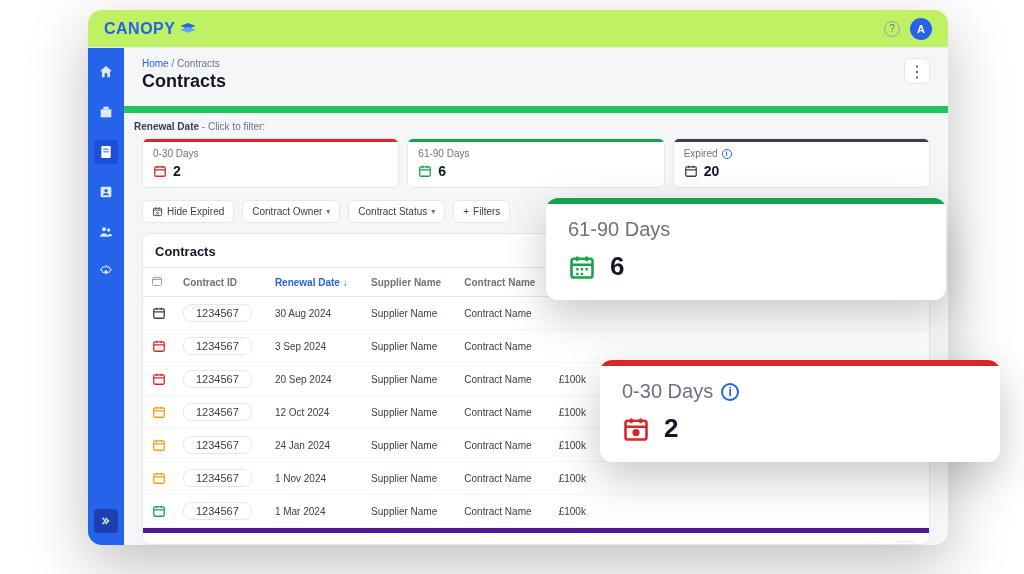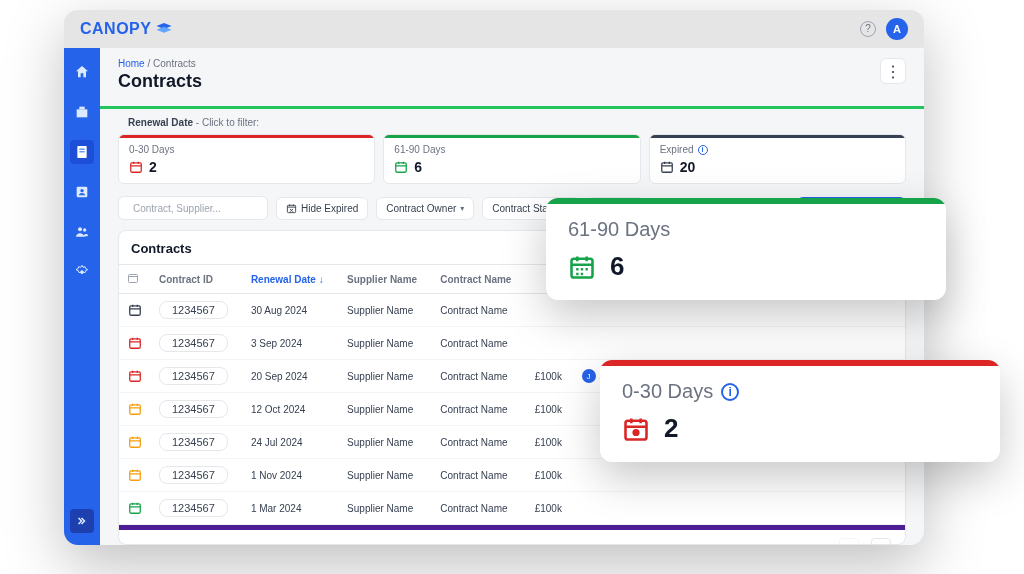--- a/index.html
+++ b/index.html
@@ -1,37 +1,37 @@
 <!DOCTYPE html>
 <html><head>
 <meta charset="utf-8">
 <style>
   * { box-sizing: border-box; margin: 0; padding: 0; font-family: -apple-system, BlinkMacSystemFont, 'Segoe UI', sans-serif; }
   body { background: #fff; width: 1024px; height: 574px; overflow: hidden; position: relative; }
-  .app-window { position: absolute; left: 64px; top: 10px; width: 860px; height: 535px; background: #e5e5e5; border-radius: 14px; box-shadow: 0 20px 60px rgba(0,0,0,0.25); overflow: hidden; display: flex; flex-direction: column; }
+  .app-window { position: absolute; left: 88px; top: 10px; width: 860px; height: 535px; background: #bef264; border-radius: 14px; box-shadow: 0 20px 60px rgba(0,0,0,0.25); overflow: hidden; display: flex; flex-direction: column; }
   .topbar { height: 38px; border-bottom: 1px solid #e5e7eb; display: flex; align-items: center; padding: 0 16px; justify-content: space-between; }
   .brand { display: flex; align-items: center; gap: 4px; }
   .brand-text { color: #2563eb; font-weight: 800; font-size: 16px; letter-spacing: 0.5px; }
   .brand-icon { width: 18px; height: 14px; }
   .topbar-right { display: flex; align-items: center; gap: 10px; }
   .help-icon { width: 16px; height: 16px; border: 1.5px solid #9ca3af; border-radius: 50%; display:flex; align-items:center; justify-content:center; font-size:10px; color:#6b7280; cursor:pointer; }
   .avatar { width: 22px; height: 22px; border-radius: 50%; background: #2563eb; color: #fff; display:flex; align-items:center; justify-content:center; font-size:11px; font-weight:600; }
   .body { flex:1; display:flex; min-height:0; }
   .sidebar { width: 36px; background: #2563eb; display:flex; flex-direction:column; align-items:center; padding: 12px 0; gap: 16px; }
   .sidebar-item { width: 24px; height: 24px; display:flex; align-items:center; justify-content:center; color: #dbeafe; cursor:pointer; border-radius:4px; }
   .sidebar-item.active { background: #1d4ed8; color:#fff; }
   .sidebar-spacer { flex:1; }
   .sidebar-collapse { width:24px; height:24px; display:flex; align-items:center; justify-content:center; color:#dbeafe; background:#1e40af; border-radius:4px; cursor:pointer; }
   .main { flex:1; background:#f5f6f8; overflow:hidden; display:flex; flex-direction:column; }
-  .breadcrumb-bar { padding: 10px 18px 14px; display:flex; align-items:flex-start; justify-content:space-between; border-bottom:3px solid #22c55e; background:#f5f6f8; }
+  .breadcrumb-bar { padding: 10px 18px 14px; display:flex; align-items:flex-start; justify-content:space-between; border-bottom:7px solid #22c55e; background:#f5f6f8; }
   .breadcrumb { font-size:10px; color:#6b7280; }
   .breadcrumb a { color:#2563eb; text-decoration:none; }
   .page-title { font-size:18px; font-weight:700; color:#111827; margin-top:2px; }
   .more-btn { width:26px; height:26px; border:1px solid #e5e7eb; border-radius:6px; background:#fff; display:flex; align-items:center; justify-content:center; color:#374151; cursor:pointer; }
-  .filter-hint { font-size:10px; color:#6b7280; padding: 8px 28px 6px; }
+  .filter-hint { font-size:10px; color:#6b7280; padding: 8px 10px 6px; }
   .filter-hint strong { color:#374151; font-weight:600; }
   .stat-row { display:flex; gap:8px; padding: 0 18px 12px; }
   .stat-card { flex:1; background:#fff; border:1px solid #e5e7eb; border-radius:6px; overflow:hidden; cursor:pointer; }
   .stat-card .bar { height:3px; }
   .stat-card .content { padding: 6px 10px 8px; }
   .stat-label { font-size:10px; color:#6b7280; display:flex; align-items:center; gap:4px; }
   .stat-value { display:flex; align-items:center; gap:6px; margin-top:4px; }
   .stat-value .ico { width:14px; height:14px; }
   .stat-value .num { font-size:14px; font-weight:700; color:#111827; }
   .info-sm { width:10px; height:10px; border:1px solid #2563eb; border-radius:50%; display:inline-flex; align-items:center; justify-content:center; font-size:7px; color:#2563eb; font-weight:700; }
@@ -186,27 +186,20 @@
         <svg class="ico" viewBox="0 0 24 24" fill="none" stroke="#374151" stroke-width="2.2">
                   <rect x="3" y="5" width="18" height="16" rx="2"></rect>
                   <path d="M3 10h18M8 3v4M16 3v4"></path>
                 </svg>
         <div class="num">20</div>
       </div>
     </div>
           </div>
         </div>
       <div class="toolbar">
-        <div class="search">
-          <svg viewBox="0 0 24 24" fill="none" stroke="currentColor" stroke-width="2.5">
-              <circle cx="10" cy="10" r="6"></circle>
-              <path d="M20 20l-5-5"></path>
-            </svg>
-          <input placeholder="Contract, Supplier..." style="">
-        </div>
         <div class="toolbar-btn">
           <svg width="11" height="11" viewBox="0 0 24 24" fill="none" stroke="#374151" stroke-width="2">
               <rect x="3" y="5" width="18" height="16" rx="2"></rect>
               <path d="M3 9h18M8 3v4M16 3v4M9 13l6 6M15 13l-6 6"></path>
             </svg>
           <span>Hide Expired</span>
         </div>
         <div class="toolbar-btn">
           <span>Contract Owner</span>
           <span class="chev">▾</span>
@@ -326,21 +319,21 @@
                 <td></td>
               </tr>
               <tr>
     <td><span class="row-icon">
                     <svg width="14" height="14" viewBox="0 0 24 24" fill="none" stroke="#f59e0b" stroke-width="2.2">
                       <rect x="3" y="5" width="18" height="16" rx="2"></rect>
                       <path d="M3 10h18M8 3v4M16 3v4"></path>
                     </svg>
                   </span></td>
     <td><span class="id-chip">1234567</span></td>
-    <td>24 Jul 2024</td>
+    <td>24 Jan 2024</td>
     <td>Supplier Name</td>
     <td>Contract Name</td>
     <td>£100k</td>
     <td></td>
                 <td></td>
                 <td></td>
                 <td></td>
                 <td></td>
               </tr>
               <tr>

